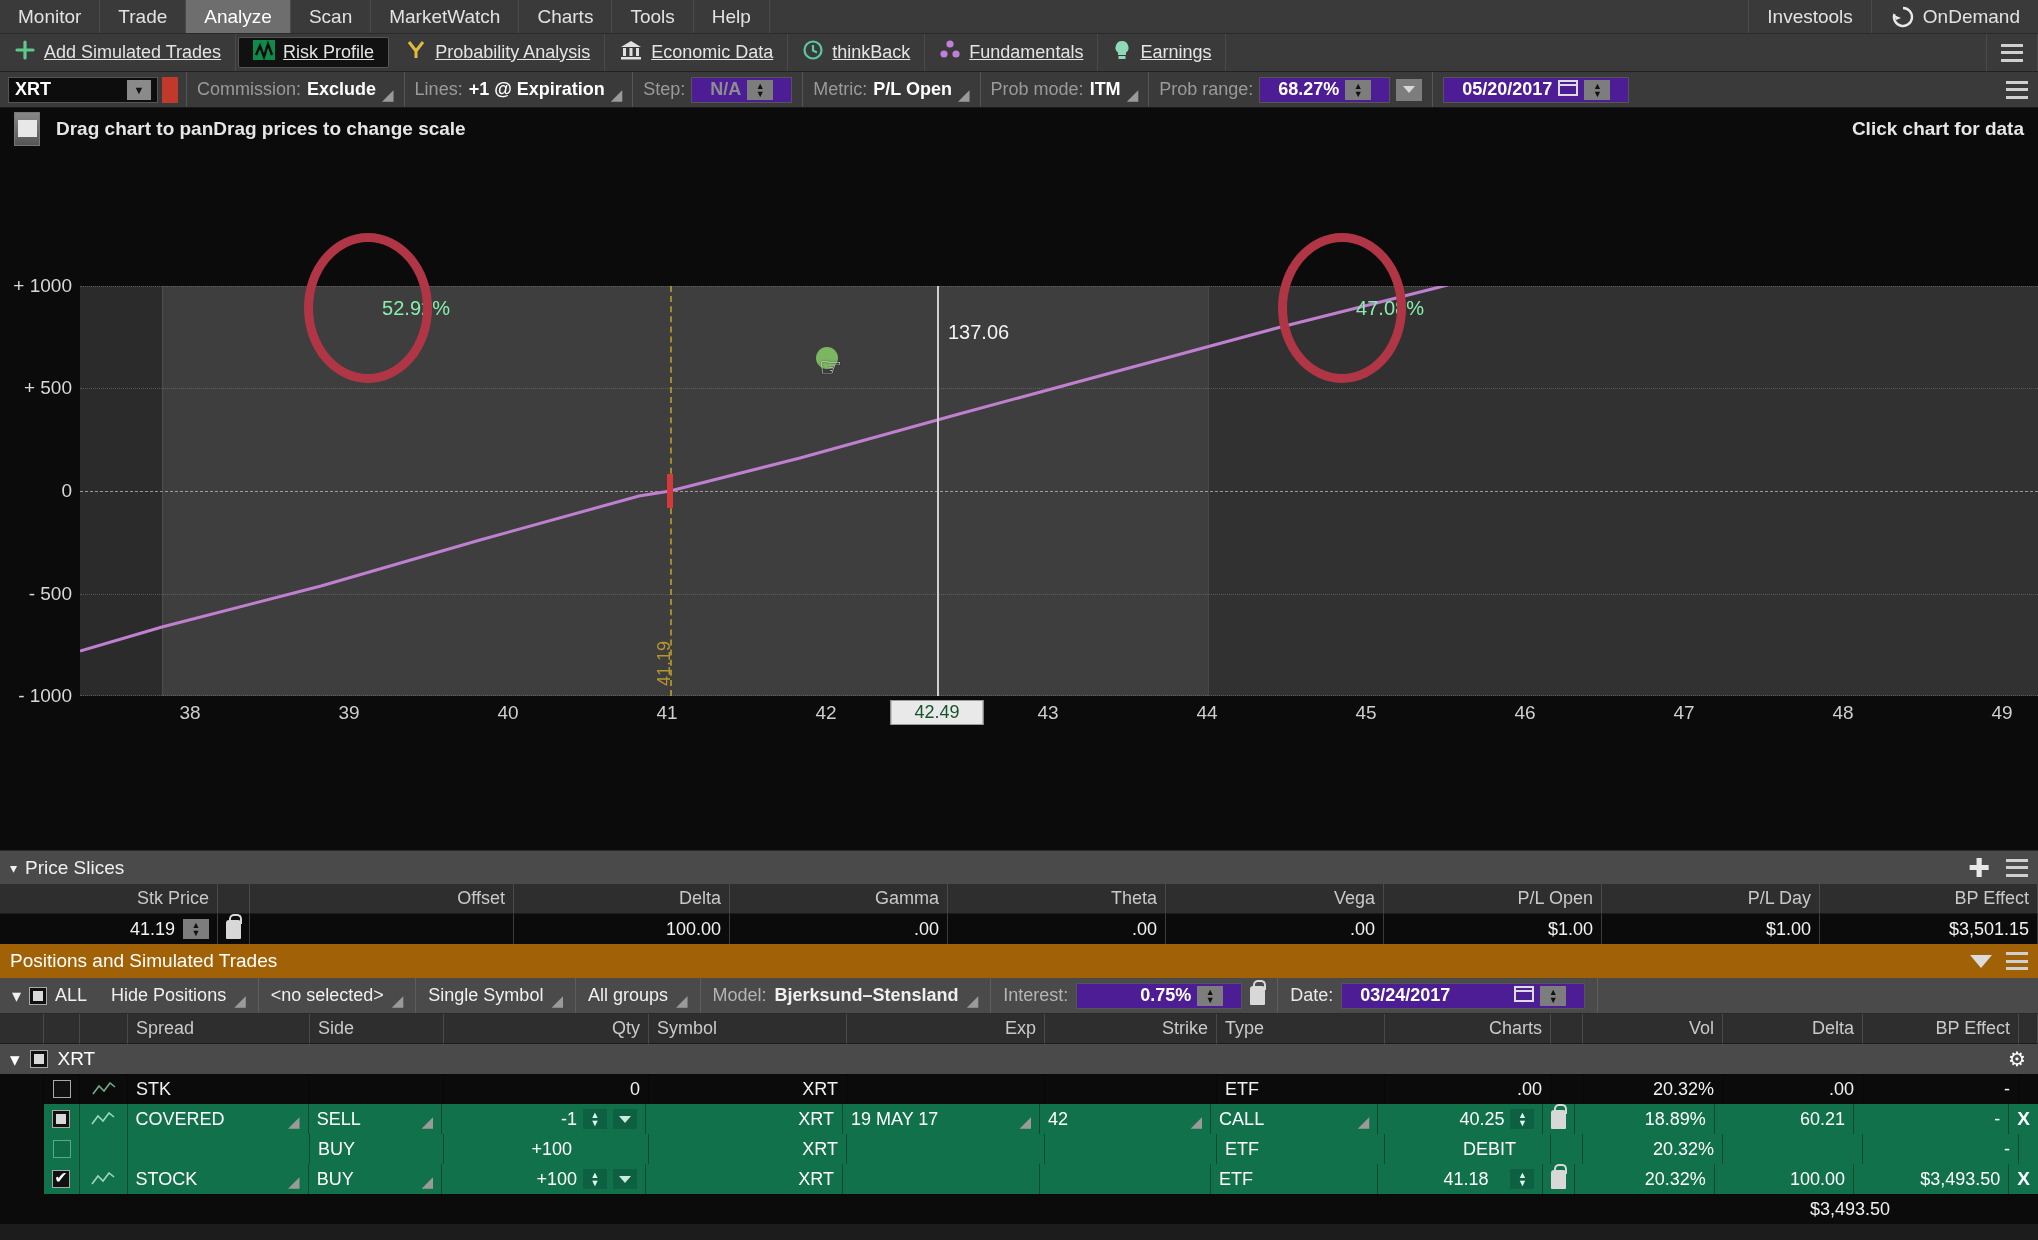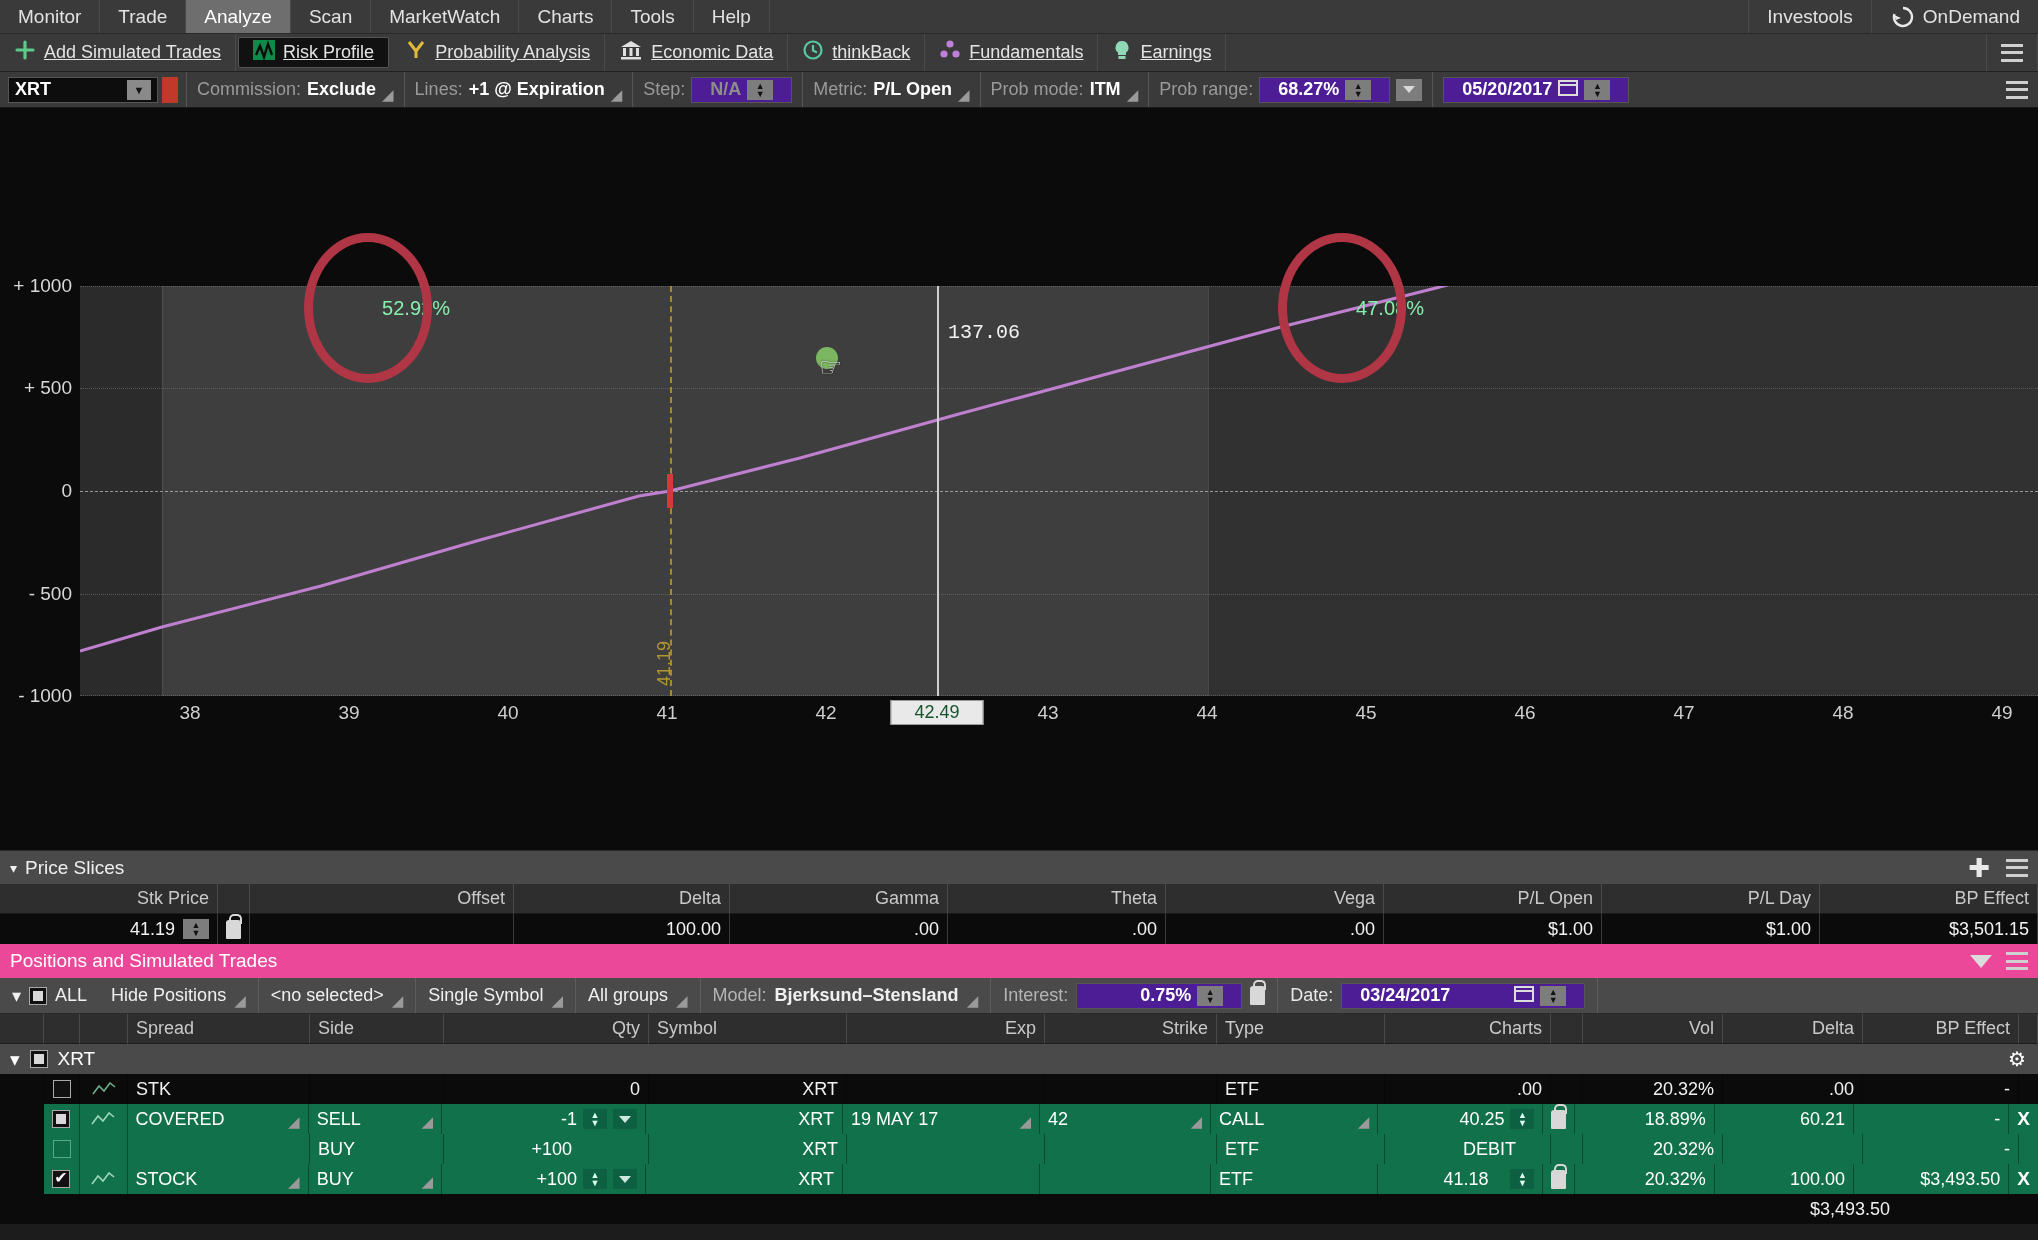--- a/index.html
+++ b/index.html
@@ -96,21 +96,21 @@
   .xmark {
     position:absolute; transform:translateX(-50%); top:4px; background:#e9e9e9; color:#14532d;
     font-size:18px; padding:1px 23px; border:1px solid #999;
   }
   .pl-line { position:absolute; inset:0; }
   .vline-gold { position:absolute; top:0; bottom:0; border-left:2px dashed #a8892c; }
   .vline-white { position:absolute; top:0; bottom:0; border-left:2px solid #cfcfcf; }
   .gold-vlabel { position:absolute; color:#b4962f; font-size:18px;
     writing-mode: vertical-rl; text-orientation: mixed; transform: rotate(180deg); }
   .red-tick { position:absolute; width:6px; height:34px; background:#d43a3a; }
-  .pt-label { position:absolute; color:#f2f2f2; font-size:20px;font-family:Liberation Mono, monospace; }
+  .pt-label { position:absolute; color:#f2f2f2; font-size:20px; }
   .pct-label { position:absolute; color:#86efac; font-size:20px; transform:translate(-50%,-50%);margin-left:48px; }
   .annot-ellipse {
     position:absolute; border:9px solid #b03646; border-radius:50%;
     transform:translate(-50%,-50%); pointer-events:none;
   }
   .cursor-dot {
     position:absolute; width:22px; height:22px; border-radius:50%; background:#7bb661;
     transform:translate(-50%,-50%);
   }
   .cursor-hand {
@@ -130,21 +130,21 @@
   .tblrow { display:flex; height:30px; align-items:stretch; font-size:18px; flex:0 0 30px; }
   .th { background:#2e2e2e; color:#c9c9c9; display:flex; align-items:center; justify-content:flex-end;
         padding:0 8px; border-right:1px solid #4a4a4a; border-bottom:1px solid #1c1c1c;}
   .td { background:#0b0b0b; color:#f2f2f2; display:flex; align-items:center; justify-content:flex-end;
         padding:0 8px; border-right:1px solid #3a3a3a; }
   .lockic { width:15px;height:19px; background:#d8d8d8; border-radius:3px 3px 1px 1px; position:relative;}
   .lockic:before{content:"";position:absolute;left:3px;top:-6px;width:9px;height:8px;border:2px solid #d8d8d8;border-bottom:none;border-radius:5px 5px 0 0;}
 
   
   .pos-head {
-    height:34px; background:#ec4899; display:flex; align-items:center; padding:0 10px;
+    height:34px; background:#a16207; display:flex; align-items:center; padding:0 10px;
     font-size:19px; color:#fff; flex:0 0 34px;
   }
   .pos-head .tools { margin-left:auto; display:flex; gap:14px; align-items:center;}
   .tri-dn { width:0;height:0;border-left:11px solid transparent;border-right:11px solid transparent;border-top:13px solid #dcdcdc;}
   .filt {
     height:36px; background:#4a4a4a; display:flex; align-items:center; font-size:18px;
     color:#f0f0f0; flex:0 0 36px; border-bottom:1px solid #2a2a2a;
   }
   .filt .cell { display:flex; align-items:center; gap:8px; padding:0 12px; height:100%; border-right:1px solid #5d5d5d; }
   .chk { width:18px;height:18px;background:#111;border:1px solid #aaa; display:inline-block; position:relative;}
@@ -332,20 +332,25 @@
     <div class="fld" style="margin-left:auto;border-left:none;">
       <span class="hamb">
           <i></i>
           <i></i>
           <i></i>
         </span>
     </div>
   </div>
 
   <div class="chartwrap">
+    <div class="chart-head">
+      <span class="chart-icon"></span>
+      <span class="tip">Drag chart to panDrag prices to change scale</span>
+      <span class="right">Click chart for data</span>
+    </div>
 
     <div class="yaxis">
       <span class="ylab" style="top:0px">+ 1000</span>
       <span class="ylab" style="top:102px">+ 500</span>
       <span class="ylab" style="top:205px">0</span>
       <span class="ylab" style="top:308px">- 500</span>
       <span class="ylab" style="top:410px">- 1000</span>
     </div>
 
     <div class="plot">

